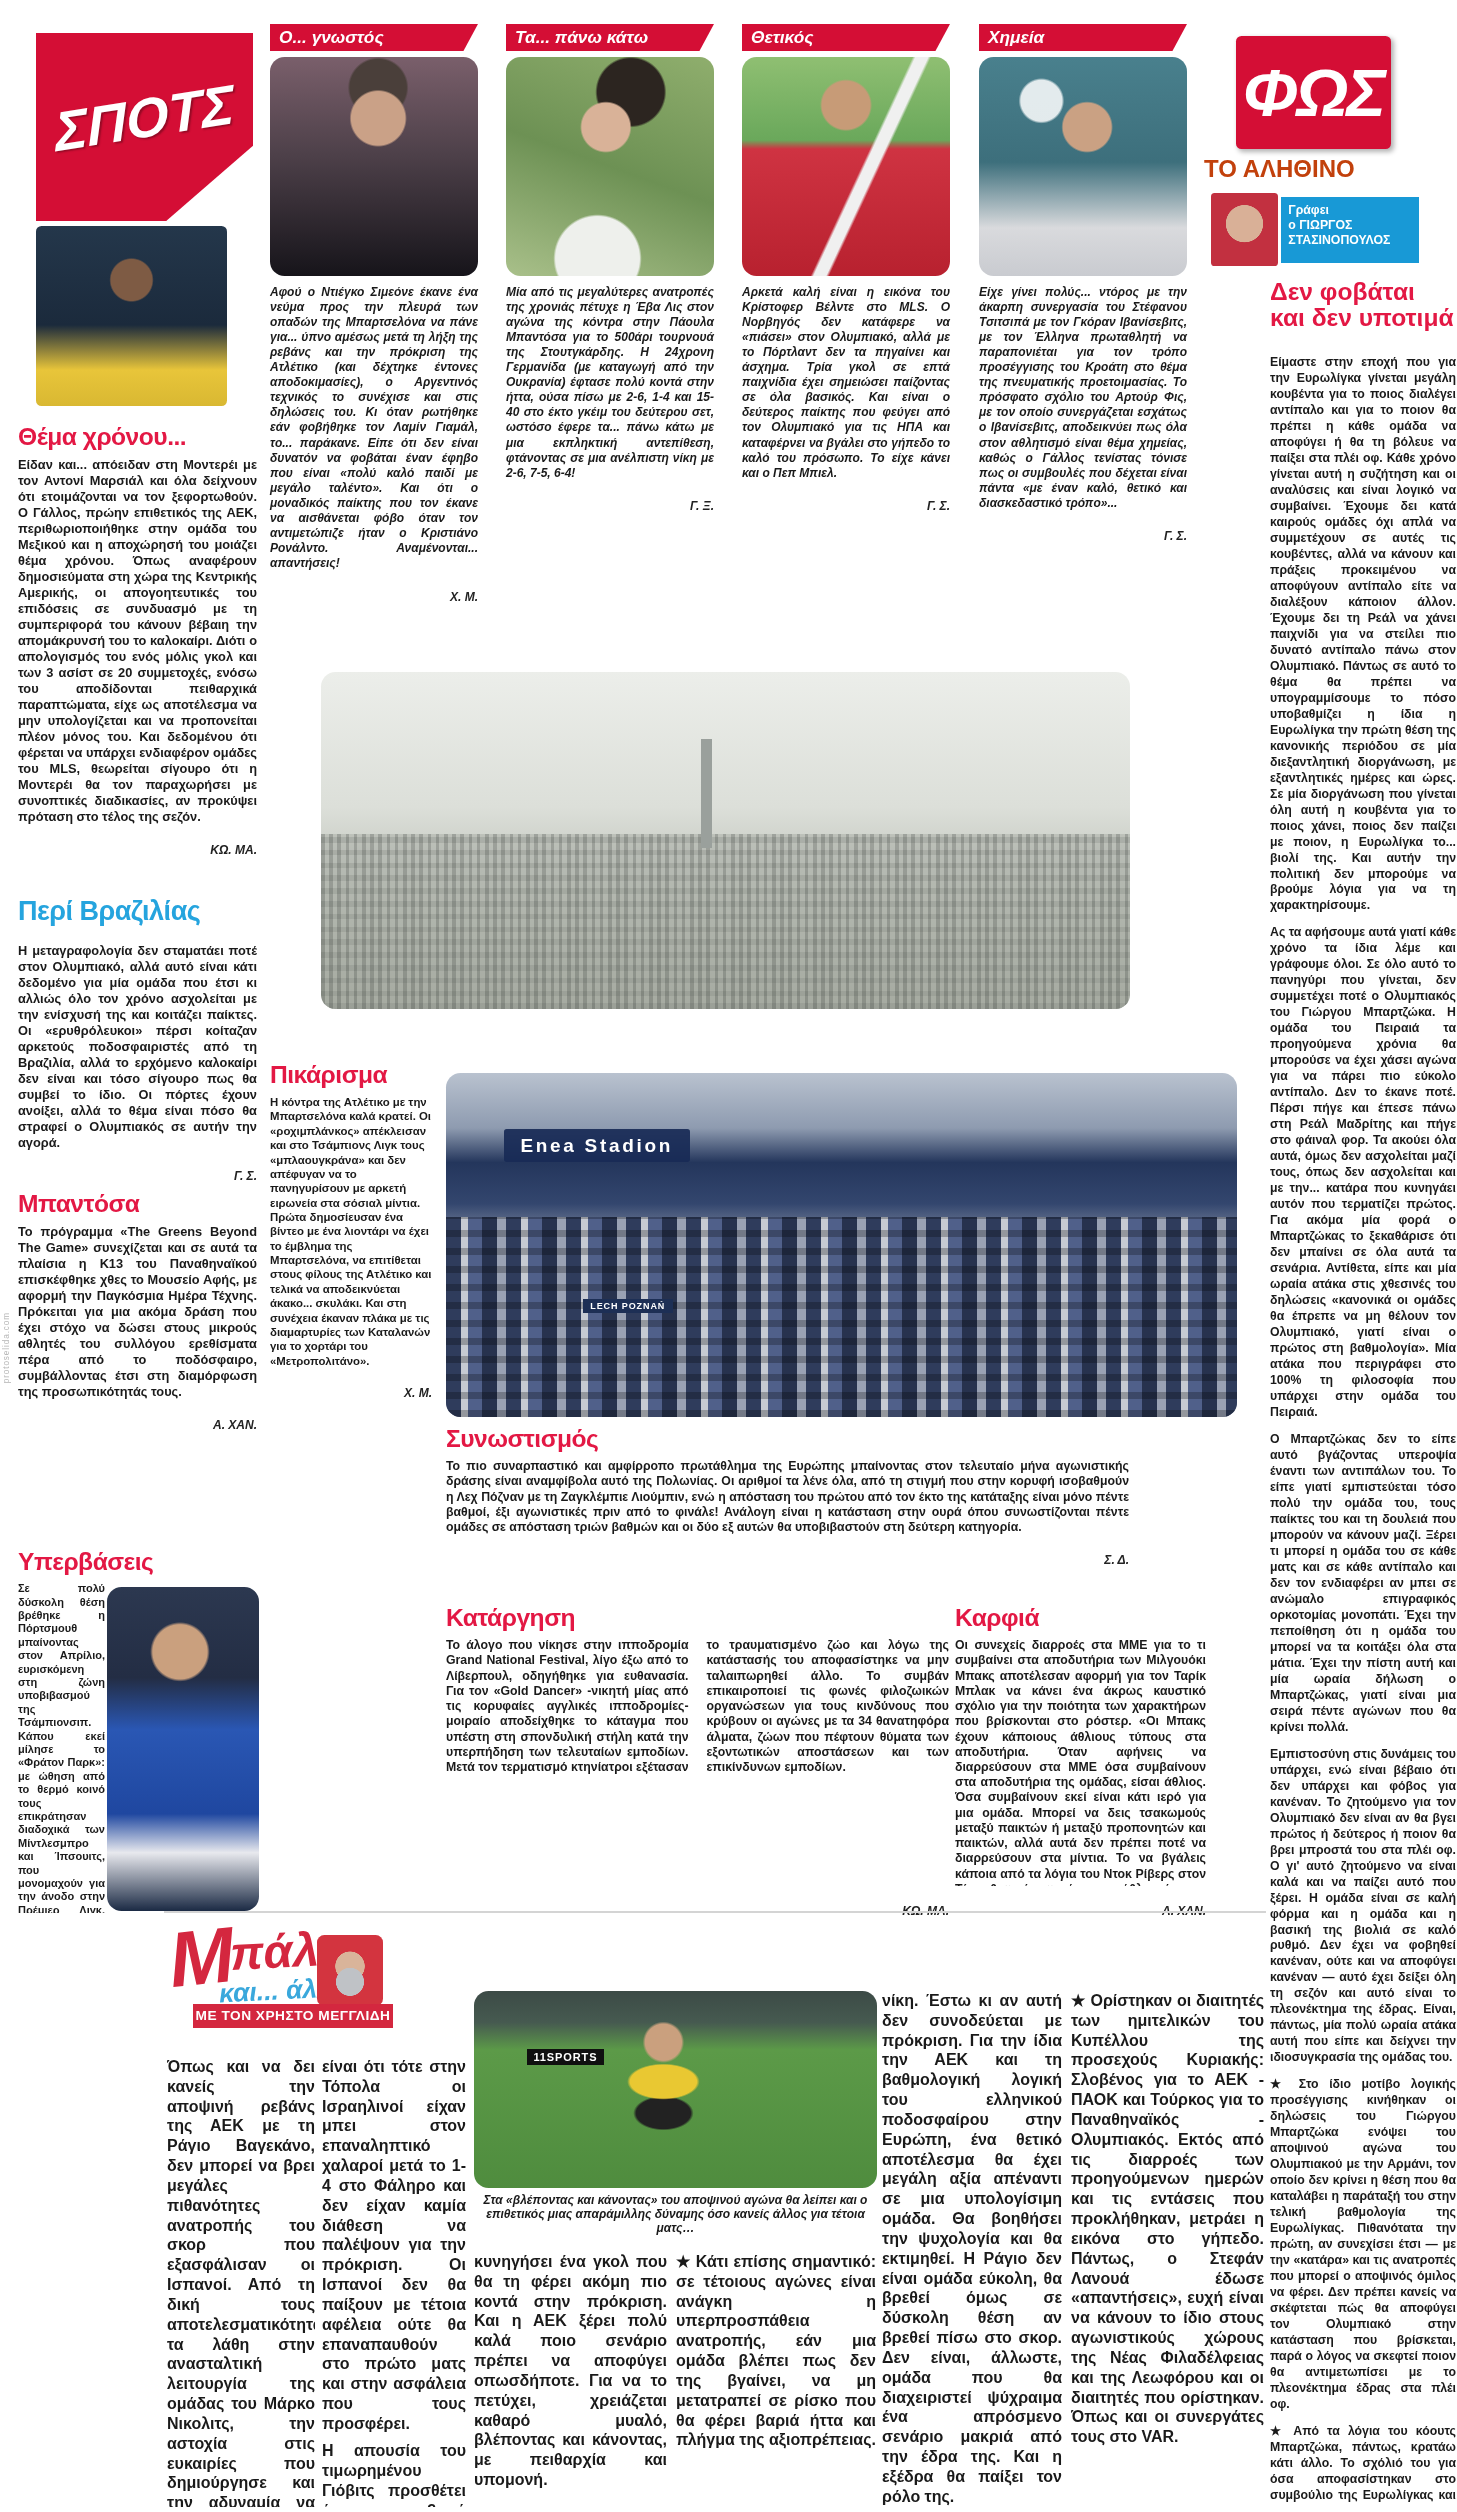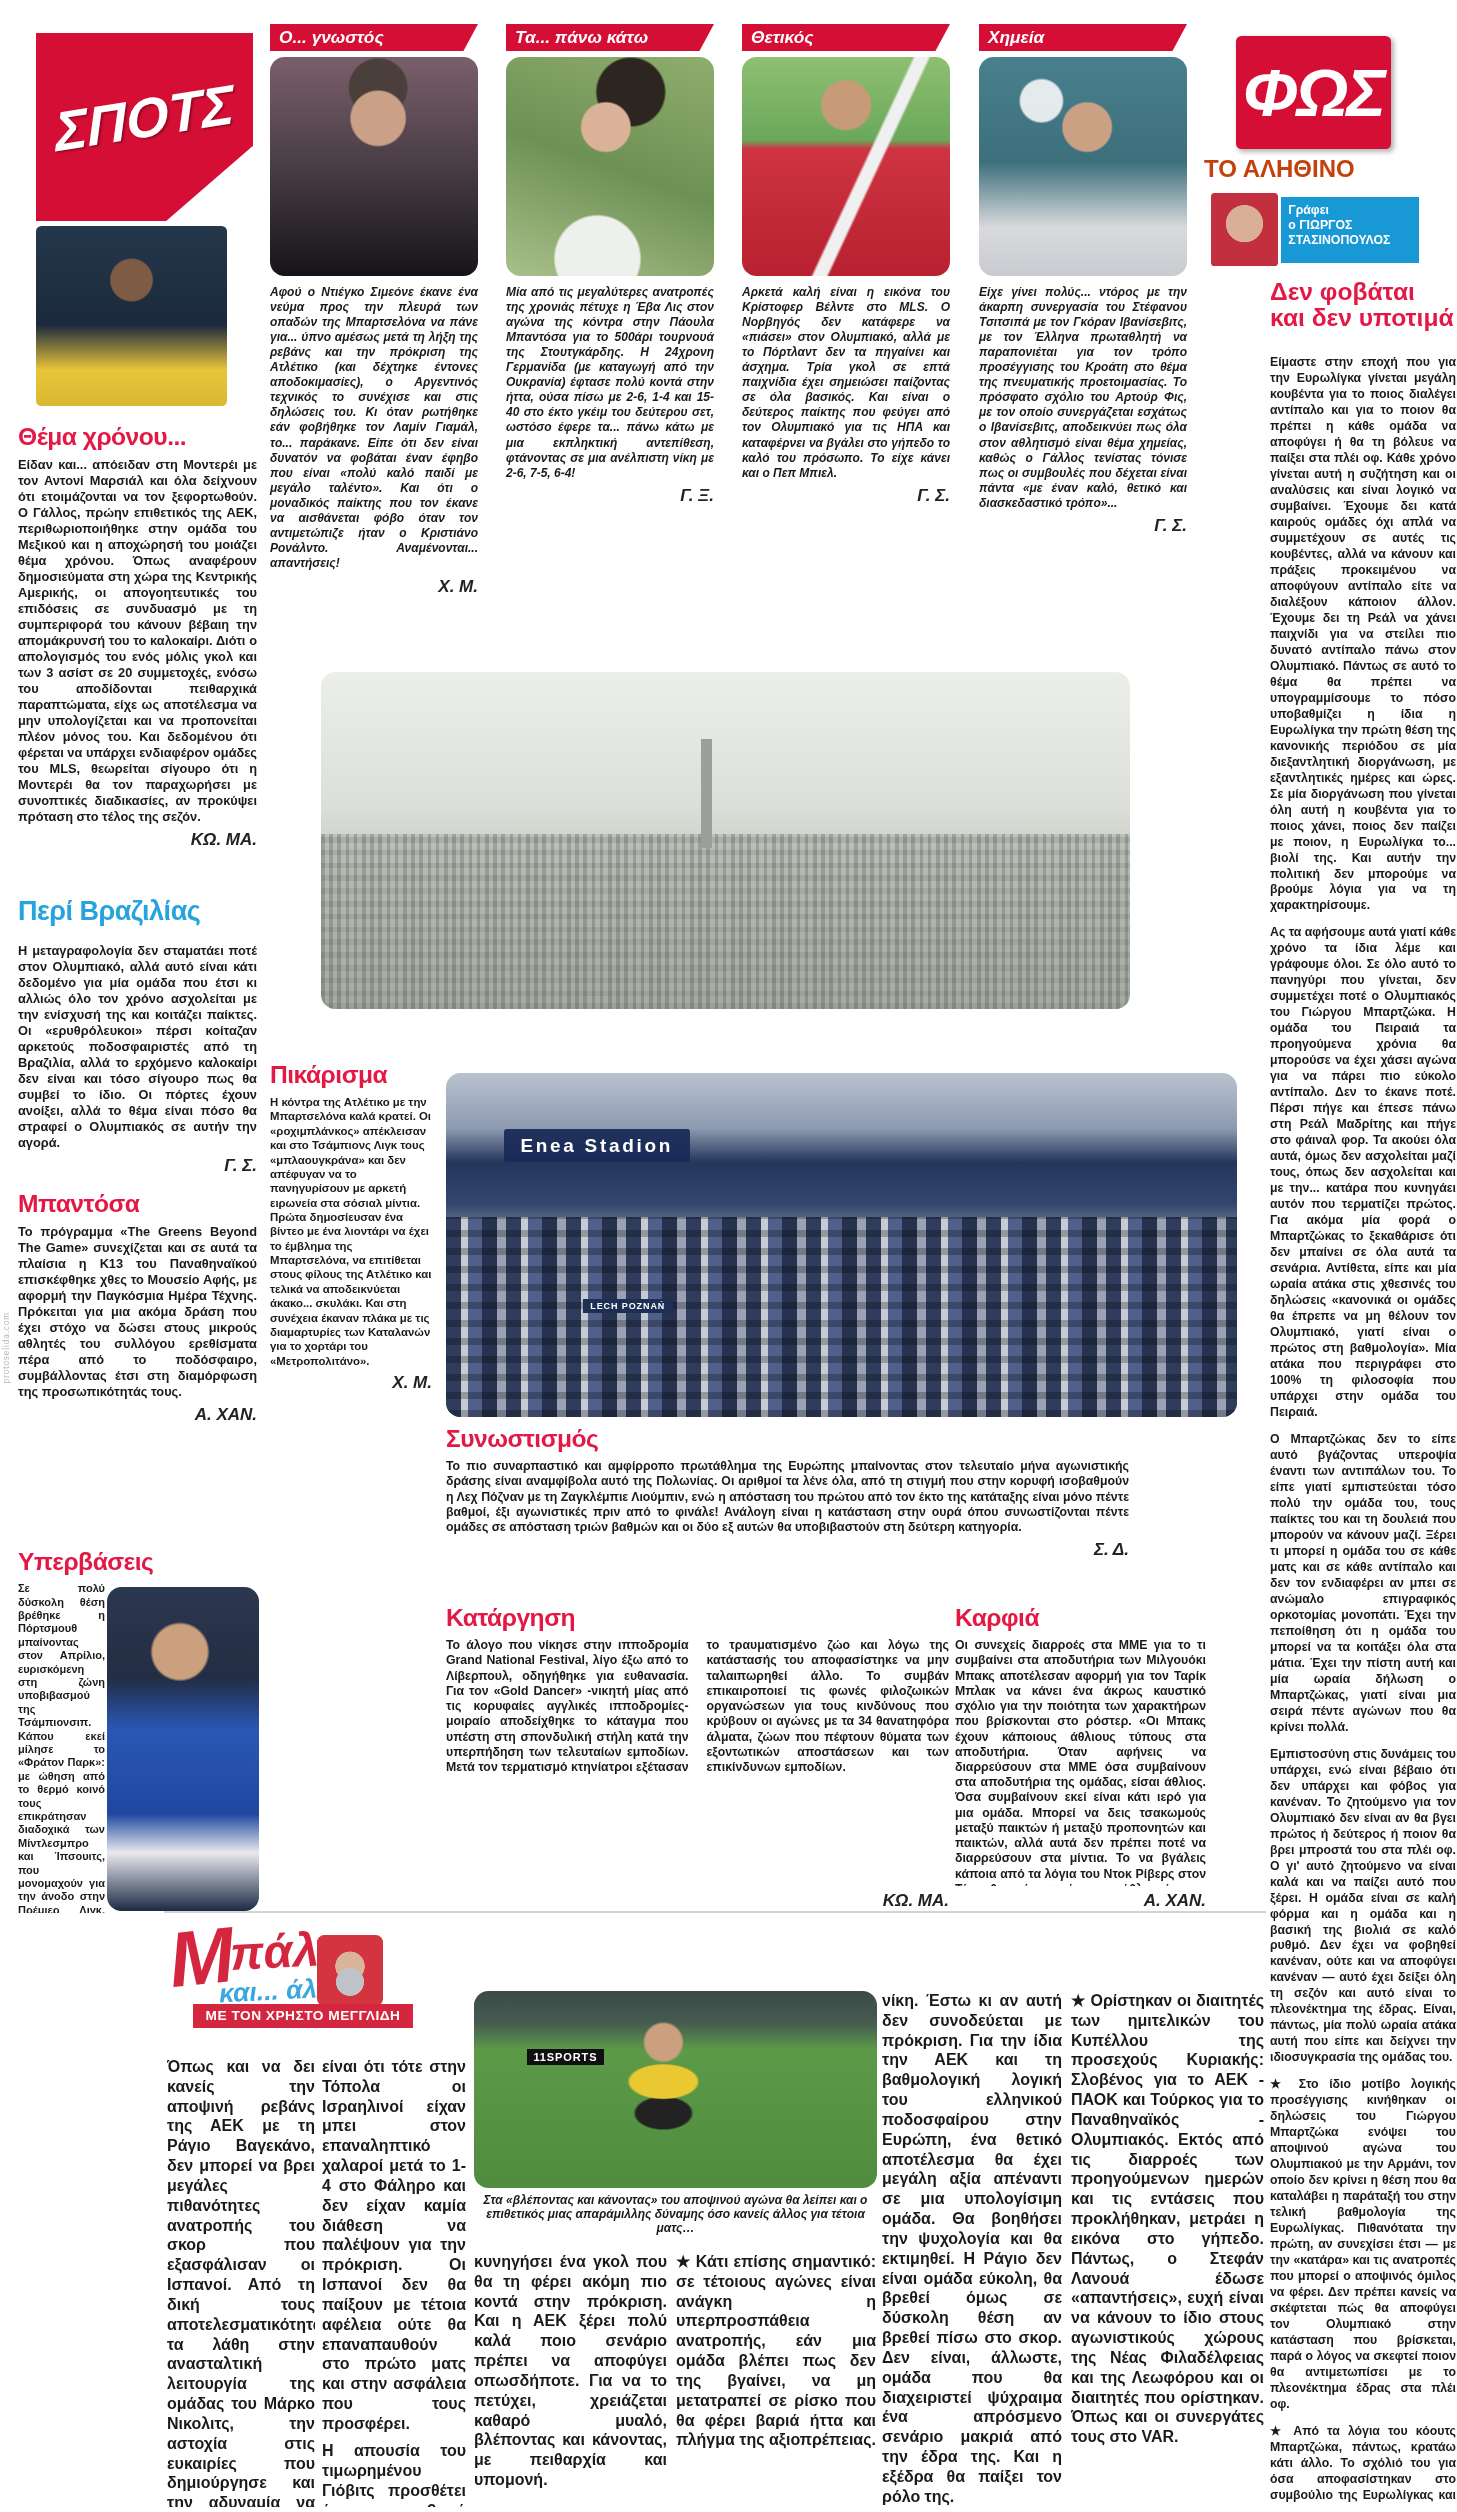--- a/index.html
+++ b/index.html
@@ -1,21 +1,21 @@
 <!DOCTYPE html>
 <html style="font-size:14.6px"><head>
 <meta charset="utf-8">
 <style>
   html,body{margin:0;padding:0;background:#e9e9e9;}
   .page{position:relative;width:1457px;height:2512px;background:#ffffff;margin:0 auto;
         font-family:"Liberation Sans", sans-serif;color:#1a1a1a;overflow:hidden;}
   
   .abs{position:absolute;}
   .ph{position:absolute;border-radius:14.6px;overflow:hidden;}
-  .sig{display:block;text-align:right;font-weight:700;font-style:italic;font-size:17px;margin-top:5px;color:#222;}
+  .sig{display:block;text-align:right;font-weight:700;font-style:italic;font-size:12px;margin-top:18px;color:#222;}
   .jus{text-align:justify;}
   .ribbon{height:27px;background:#d40e35;color:#fff;font-weight:700;font-style:italic;
           font-size:17.3px;line-height:27px;padding-left:9px;
           clip-path:polygon(0 0,100% 0,93% 100%,0 100%);}
   .h-red{color:#e31844;font-weight:800;font-size:24.6px;line-height:1.05;margin:0 0 7.3px 0;letter-spacing:-0.5px;}
   .h-blue{color:#25a4de;font-weight:800;font-size:27px;line-height:1.05;margin:0 0 18px 0;letter-spacing:-0.5px;}
   .body-bold{font-weight:700;font-size:12.8px;line-height:1.25;}
   .body-semi{font-weight:600;font-size:12.3px;line-height:1.24;}
   .topcol-text{font-weight:700;font-style:italic;font-size:12px;line-height:1.26;}
   
@@ -98,21 +98,21 @@
   .rule{left:164px;top:1911px;width:1102px;height:1.8px;background:#d4d4d4;}
   .bala-initial{left:169px;top:1918px;color:#d4273f;font-size:78px;font-weight:700;font-style:italic;
      transform:rotate(-6deg);line-height:1;}
   .bala-word{left:230px;top:1927px;color:#d4273f;font-size:47px;font-weight:700;font-style:italic;
      transform:rotate(-3deg);line-height:1;}
   .bala-rest{left:219px;top:1975px;color:#3aa8dc;font-size:26.4px;font-weight:700;font-style:italic;
      transform:rotate(-3deg);}
   .meg-avatar{left:317px;top:1935px;width:66px;height:71px;background:
      radial-gradient(circle at 50% 66%,#bfc2c6 0 24%,rgba(0,0,0,0) 25%),
      radial-gradient(circle at 50% 44%,#d9b49a 0 28%,rgba(0,0,0,0) 29%),#d3343f;border-radius:7.3px;}
-  .meg-band{left:193px;top:2004px;width:220px;height:24px;background:#d4273f;color:#fff;
+  .meg-band{left:193px;top:2004px;width:200px;height:24px;background:#d4273f;color:#fff;
      font-weight:800;font-size:13.7px;text-align:center;line-height:24px;letter-spacing:0.5px;}
   .bcol{position:absolute;overflow:hidden;font-weight:600;font-size:16px;line-height:1.24;text-align:justify;}
   .bcol p{margin:0 0 7.3px 0;}
   .watermark{left:1.8px;top:1312px;color:#b5b5b5;font-size:8.2px;writing-mode:vertical-rl;
      transform:rotate(180deg);letter-spacing:0.9px;}
 </style>
 </head>
 <body>
 
 <div class="page">

